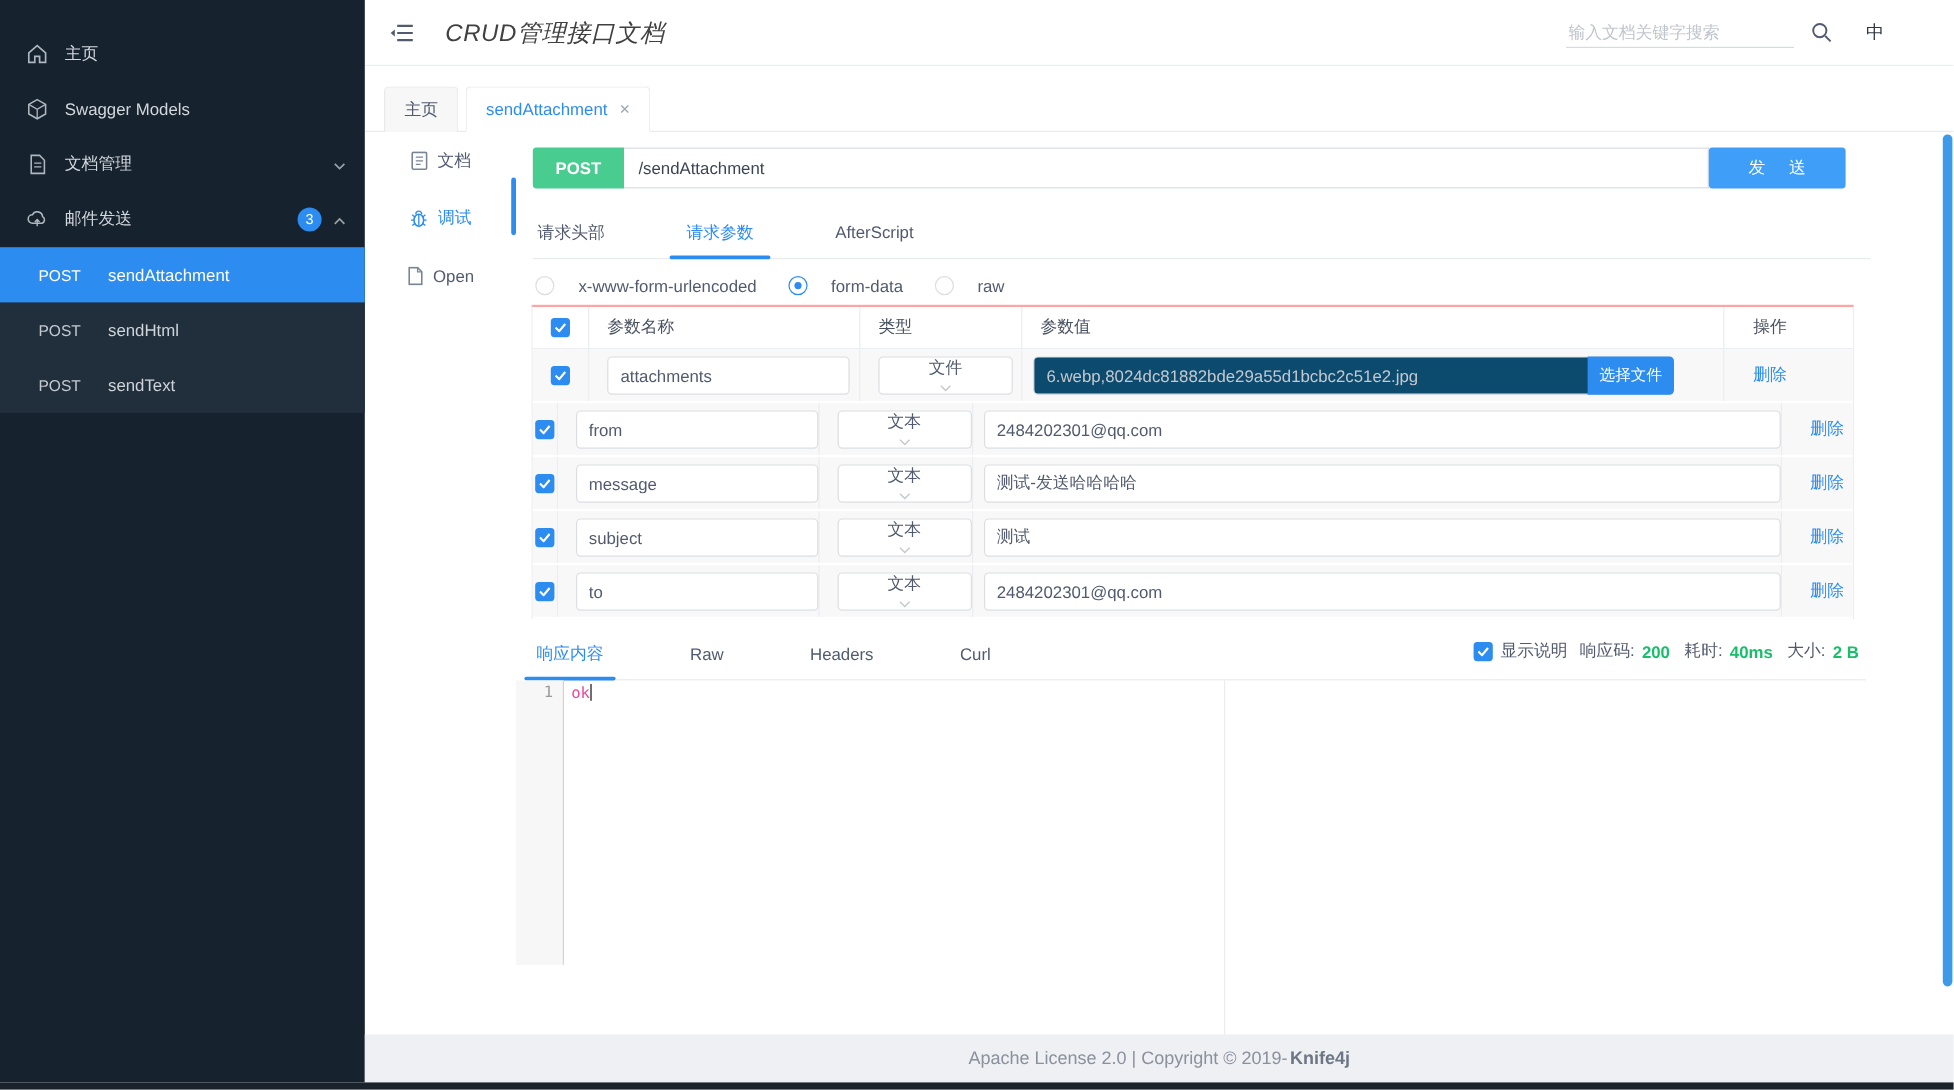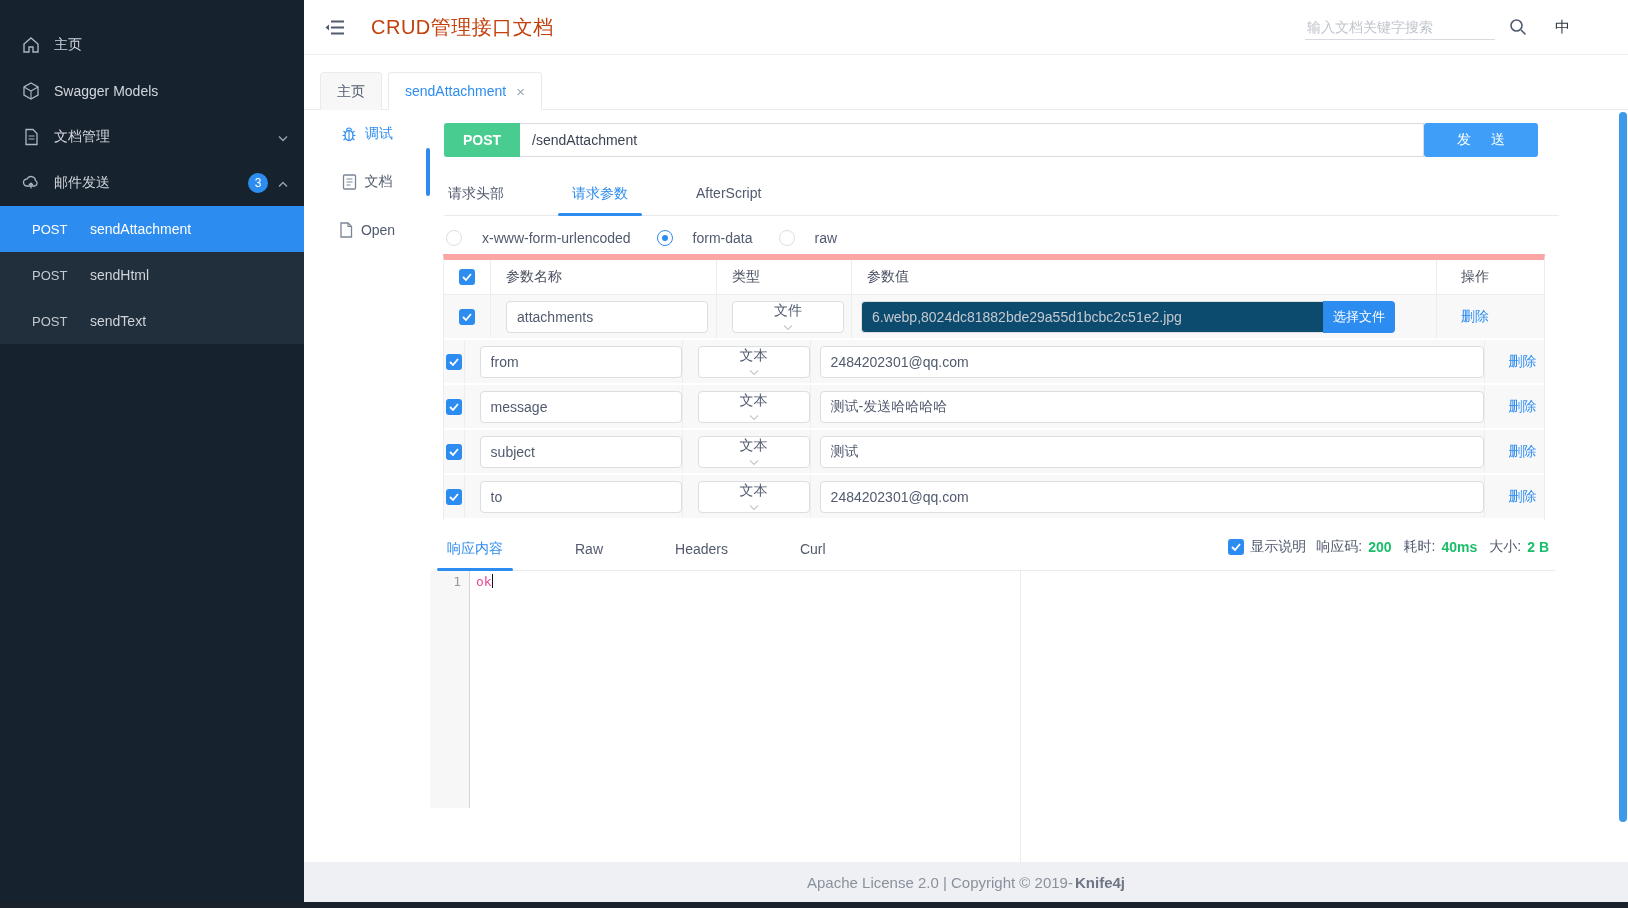--- a/index.html
+++ b/index.html
@@ -21,21 +21,21 @@
   .submenu { background:#212f3c; }
   .sub-item { height:46px; display:flex; align-items:center; padding-left:32px; color:#cfd4da; cursor:pointer; }
   .sub-item .method { width:58px; font-size:13px; color:#c3c9d0; }
   .sub-item.active { background:#2d8cf0; color:#fff; }
   .sub-item.active .method { color:#fff; }
 
   
   .main-header { position:absolute; left:304px; top:0; right:0; height:55px; background:#fff;
     border-bottom:1px solid #eceef1; display:flex; align-items:center; z-index:4; }
   .collapse-btn { margin-left:21px; color:#515a6e; cursor:pointer; display:flex; }
-  .page-title { font-size:20px; color:#c2410c; margin-left:26px; letter-spacing:.5px; }
+  .page-title { font-size:20px; color:#404040; margin-left:26px; letter-spacing:.5px;font-style:italic; }
   .header-right { margin-left:auto; display:flex; align-items:center; margin-right:58px; }
   .doc-search { width:190px; border:none; border-bottom:1px solid #d7dbe0; outline:none; font-size:14px;
     padding:4px 2px; color:#515a6e; }
   .doc-search::placeholder { color:#c0c4cc; }
   .search-ic { margin-left:14px; color:#515a6e; cursor:pointer; display:flex; }
   .lang-toggle { margin-left:28px; font-size:15px; color:#2f3642; cursor:pointer; }
 
   
   .tabbar { position:absolute; left:304px; top:55px; right:0; height:55px; background:#fff;
     border-bottom:1px solid #e8eaec; display:flex; align-items:flex-end; padding-left:16px; z-index:3; }
@@ -66,21 +66,21 @@
   .req-tab.active { color:#2d8cf0; }
   .req-tab.active::after { content:""; position:absolute; left:-10px; right:-10px; bottom:-1px; height:3px; background:#2d8cf0; border-radius:2px; }
 
   .radio-row { display:flex; align-items:center; gap:26px; margin:14px 0 8px 16px; }
   .radio { display:flex; align-items:center; gap:20px; cursor:pointer; color:#515a6e; }
   .r-circle { width:16px; height:16px; border-radius:50%; border:1px solid #dcdee2; background:#fff; position:relative; }
   .radio.checked .r-circle { border-color:#2d8cf0; }
   .radio.checked .r-circle::after { content:""; position:absolute; left:4px; top:4px; width:6px; height:6px; border-radius:50%; background:#2d8cf0; }
 
   
-  .ptable { margin-left:13px; width:1102px; border-top:6px solid #fca5a5; border-left:1px solid #ebedf0; border-right:1px solid #ebedf0; }
+  .ptable { margin-left:13px; width:1102px; border-top:2px solid #fca5a5; border-left:1px solid #ebedf0; border-right:1px solid #ebedf0; }
   .prow { display:flex; align-items:center; }
   .prow.head { height:35px; background:#fff; border-bottom:1px solid #ebedf0; font-size:14px; color:#495060; }
   .prow.body { height:45px; background:#f8f8f9; border-bottom:2px solid #fff; }
   .c-check { width:47px; display:flex; justify-content:center; align-self:stretch; align-items:center; border-right:1px solid #ebedf0; }
   .c-name { width:226px; padding-left:15px; align-self:stretch; display:flex; align-items:center; border-right:1px solid #ebedf0; }
   .c-type { width:135px; padding-left:15px; align-self:stretch; display:flex; align-items:center; border-right:1px solid #ebedf0; }
   .c-value { flex:1; padding-left:9px; align-self:stretch; display:flex; align-items:center; border-right:1px solid #ebedf0; }
   .c-action { width:107px; padding-left:24px; align-self:stretch; display:flex; align-items:center; }
   .checkbox { width:16px; height:16px; border-radius:3px; background:#2d8cf0; display:flex; align-items:center; justify-content:center; cursor:pointer; }
   .checkbox svg { display:block; }
@@ -210,40 +210,40 @@
   <div class="tab">
     <span>主页</span>
   </div>
   <div class="tab active">
     <span>sendAttachment</span>
     <span class="close">×</span>
   </div>
 </div>
 
 <div class="mini">
+  <div class="mini-item">
+    <span class="m-icon">
+      <svg width="15" height="16" viewBox="0 0 15 16">
+          <rect x="1.5" y="1" width="12" height="14" rx="1" fill="none" stroke="currentColor" stroke-width="1.3"></rect>
+          <path d="M4.5 5 H10.5 M4.5 8 H10.5 M4.5 11 H8.5" stroke="currentColor" stroke-width="1.1"></path>
+        </svg>
+    </span>
+    <span>文档</span>
+  </div>
   <div class="mini-item active">
     <span class="m-icon">
       <svg width="16" height="16" viewBox="0 0 16 16">
           <ellipse cx="8" cy="9.5" rx="4" ry="5" fill="none" stroke="currentColor" stroke-width="1.3"></ellipse>
           <path d="M5.5 4.5 A2.5 2.5 0 0 1 10.5 4.5 M8 5 V14 M1.5 9.5 H4 M12 9.5 H14.5 M2.5 5 L5 7 M13.5 5 L11 7 M2.5 14 L5 12 M13.5 14 L11 12" fill="none" stroke="currentColor" stroke-width="1.1"></path>
         </svg>
     </span>
     <span>调试</span>
   </div>
   <div class="mini-item">
     <span class="m-icon">
-      <svg width="15" height="16" viewBox="0 0 15 16">
-          <rect x="1.5" y="1" width="12" height="14" rx="1" fill="none" stroke="currentColor" stroke-width="1.3"></rect>
-          <path d="M4.5 5 H10.5 M4.5 8 H10.5 M4.5 11 H8.5" stroke="currentColor" stroke-width="1.1"></path>
-        </svg>
-    </span>
-    <span>文档</span>
-  </div>
-  <div class="mini-item">
-    <span class="m-icon">
       <svg width="14" height="16" viewBox="0 0 14 16">
           <path d="M2 1 H9 L12.5 4.5 V15 H2 Z" fill="none" stroke="currentColor" stroke-width="1.3"></path>
           <path d="M9 1 V4.5 H12.5" fill="none" stroke="currentColor" stroke-width="1.1"></path>
         </svg>
     </span>
     <span>Open</span>
   </div>
   <div class="mini-ink"></div>
 </div>
 

